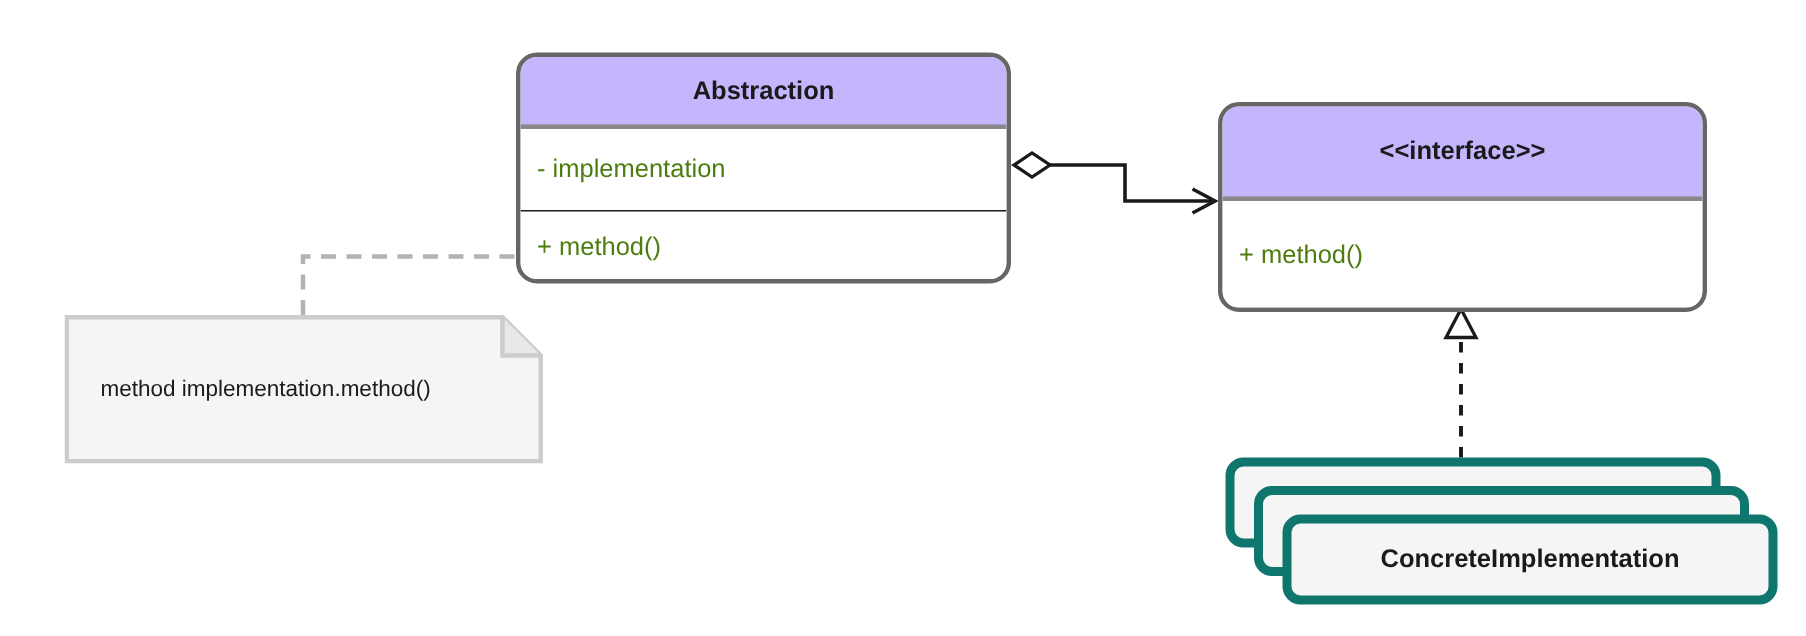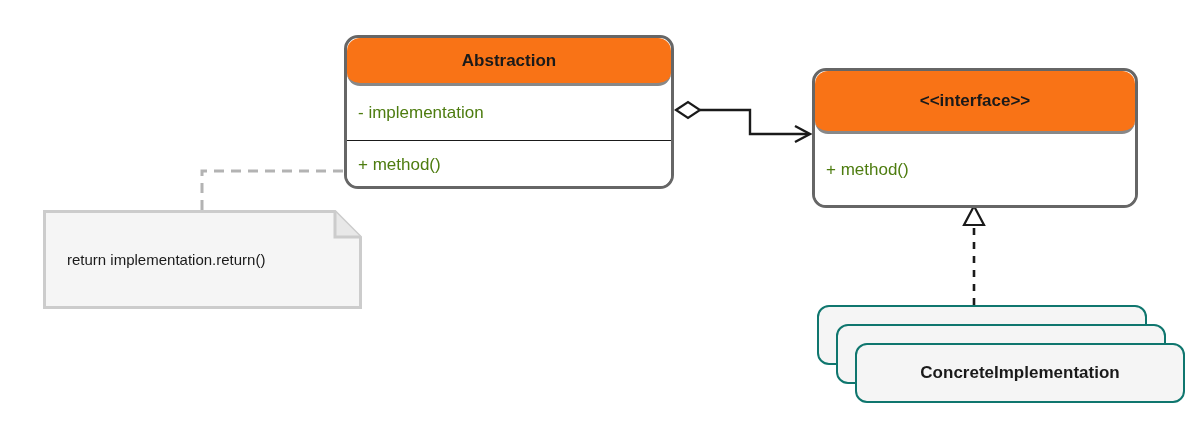--- a/index.html
+++ b/index.html
@@ -30,32 +30,31 @@
   .uml-class {
     position: absolute;
     box-sizing: border-box;
     border: 3px solid #666666;
     border-radius: 14px;
     background: #ffffff;
     overflow: hidden;
   }
   .uml-header {
     box-sizing: border-box;
-    background: #f97316;
+    background: #c4b5fd;
     border-bottom: 3px solid #888888;
     text-align: center;
     font-weight: bold;
     font-size: 17px;
     color: #1a1a1a;
     display: flex;
     flex-direction: column;
     align-items: center;
     justify-content: center;
     line-height: 1.25;
-    border-radius: 13px;
   }
   .uml-section {
     box-sizing: border-box;
     background: #ffffff;
     font-size: 17px;
     color: #4d7c0f;
     padding-left: 11px;
     display: flex;
     align-items: center;
   }
@@ -82,21 +81,21 @@
     top: 68px;
     width: 326px;
     height: 140px;
   }
   #implementation-class .uml-header { height: 63px; }
   #implementation-class .operations { height: 71px; }
   
   .stack-card {
     position: absolute;
     box-sizing: border-box;
-    border: 2px solid #0f766e;
+    border: 6px solid #0f766e;
     border-radius: 12px;
     background: #f5f5f5;
     width: 330px;
     height: 60px;
   }
   #concrete-card-back   { left: 817px; top: 305px; }
   #concrete-card-middle { left: 836px; top: 324px; }
   #concrete-card-front  {
     left: 855px;
     top: 343px;
@@ -186,16 +185,16 @@
     <span>ConcreteImplementation</span>
   </div>
 
   <div id="note-box">
     <svg class="note-shape" viewBox="0 0 319 99" width="319" height="99">
 
       <path d="M 1.5 1.5 L 292 1.5 L 317.5 27 L 317.5 97.5 L 1.5 97.5 Z" fill="#f5f5f5" stroke="#cccccc" stroke-width="3" stroke-linejoin="miter"></path>
 
       <path d="M 292 1.5 L 292 27 L 317.5 27" fill="#e8e8e8" stroke="#cccccc" stroke-width="3" stroke-linejoin="miter"></path>
     </svg>
-    <div id="note-text">return implementation.return()</div>
+    <div id="note-text">method implementation.method()</div>
   </div>
 
 </div>
 
 </body></html>

